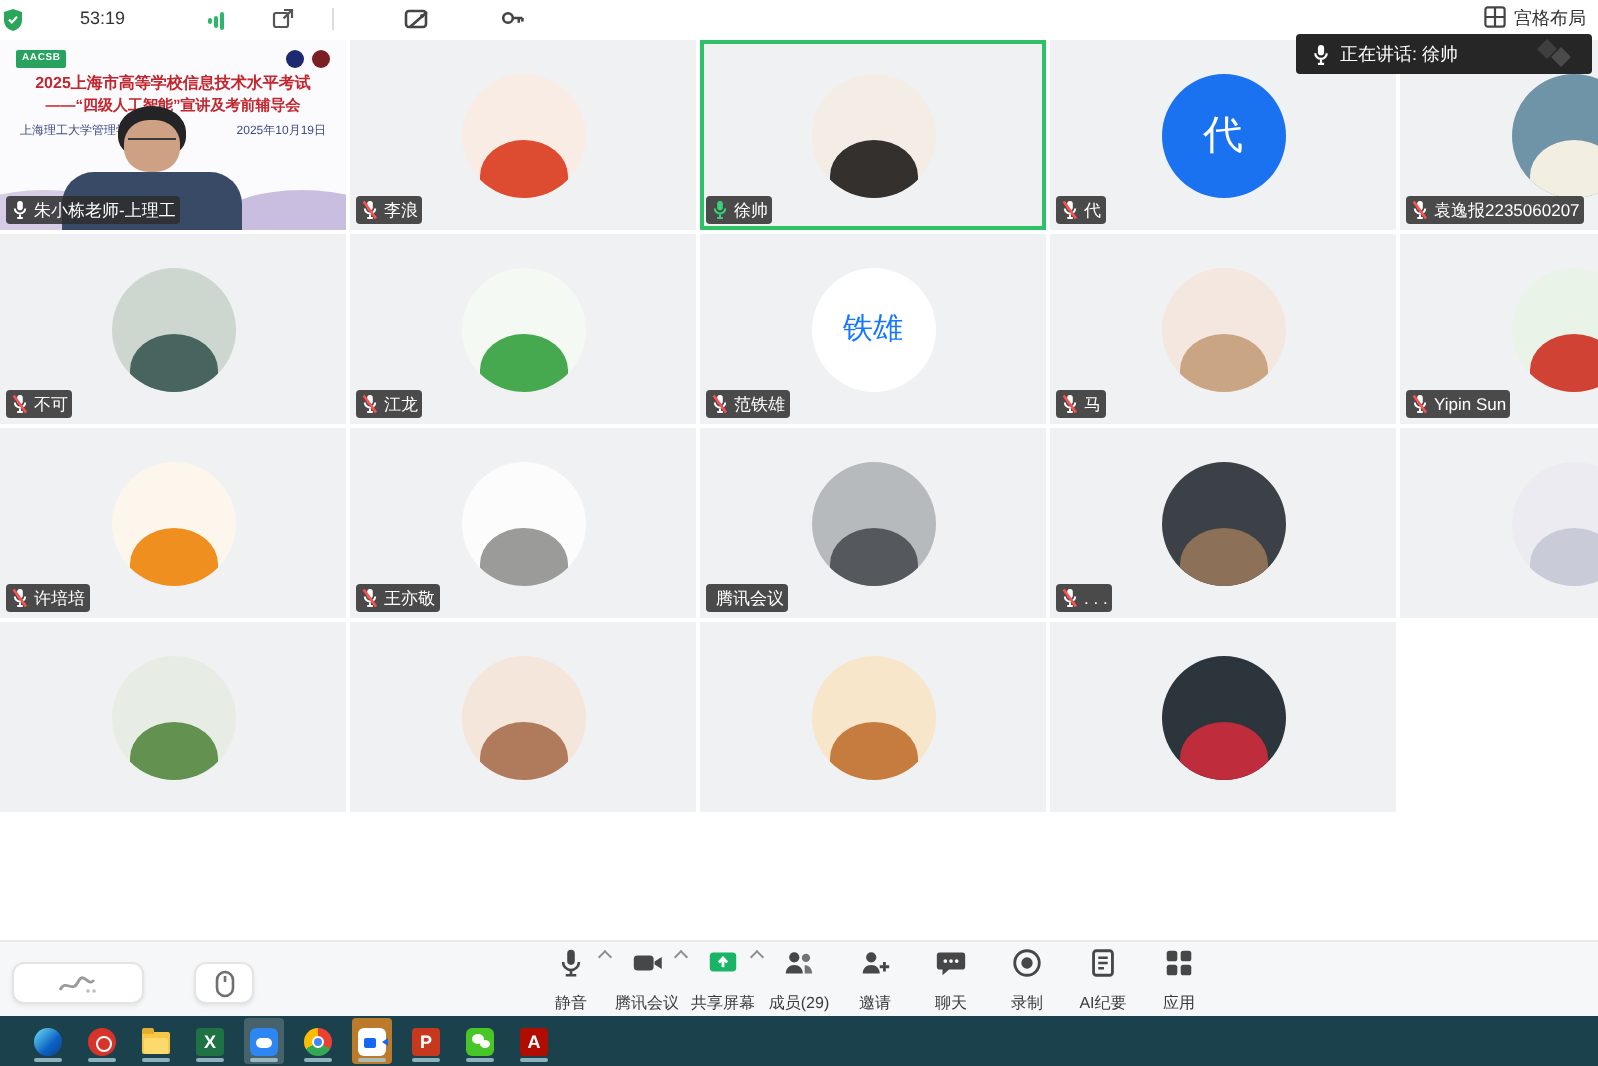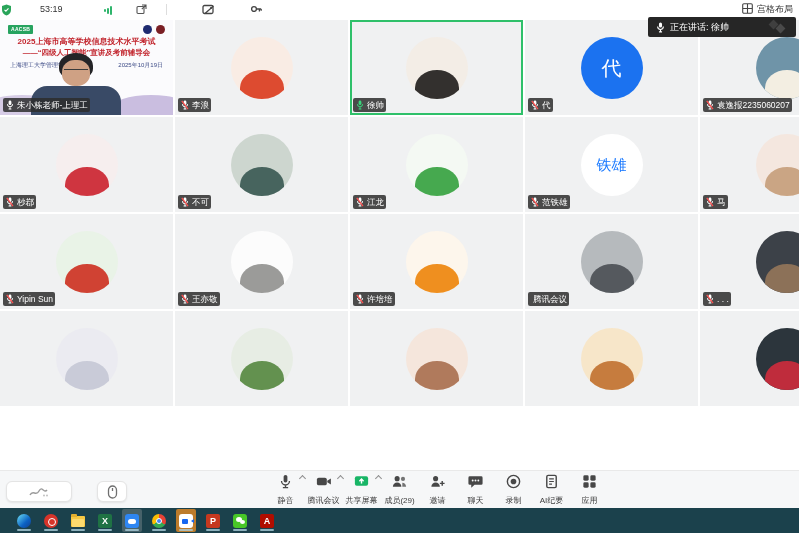--- a/index.html
+++ b/index.html
@@ -281,36 +281,20 @@
               <rect x="2.6" y="0.5" width="2.8" height="4.6" rx="1.4" fill="#fff"></rect>
               <path d="M1.4 4.2a2.6 2.6 0 0 0 5.2 0" fill="none" stroke="#fff" stroke-width="1"></path>
               <path d="M4 7.2V9M2.6 9h2.8" stroke="#fff" stroke-width="1"></path>
               <path d="M0.8 0.8L7 9.2" stroke="#ff5050" stroke-width="1.3"></path>
             </svg>
           </span>
           <span>袁逸报2235060207</span>
         </div>
       </div>
       <div class="tile">
-        <div class="avatar" style="background: rgb(246, 238, 238);">
-          <i class="blob" style="background: rgb(207, 53, 64);"></i>
-        </div>
-        <div class="name-label">
-          <span class="micwrap">
-            <svg width="8" height="10" viewBox="0 0 8 10">
-              <rect x="2.6" y="0.5" width="2.8" height="4.6" rx="1.4" fill="#fff"></rect>
-              <path d="M1.4 4.2a2.6 2.6 0 0 0 5.2 0" fill="none" stroke="#fff" stroke-width="1"></path>
-              <path d="M4 7.2V9M2.6 9h2.8" stroke="#fff" stroke-width="1"></path>
-              <path d="M0.8 0.8L7 9.2" stroke="#ff5050" stroke-width="1.3"></path>
-            </svg>
-          </span>
-          <span>杪鄀</span>
-        </div>
-      </div>
-      <div class="tile">
         <div class="avatar" style="background: rgb(205, 214, 207);">
           <i class="blob" style="background: rgb(71, 100, 94);"></i>
         </div>
         <div class="name-label">
           <span class="micwrap">
             <svg width="8" height="10" viewBox="0 0 8 10">
               <rect x="2.6" y="0.5" width="2.8" height="4.6" rx="1.4" fill="#fff"></rect>
               <path d="M1.4 4.2a2.6 2.6 0 0 0 5.2 0" fill="none" stroke="#fff" stroke-width="1"></path>
               <path d="M4 7.2V9M2.6 9h2.8" stroke="#fff" stroke-width="1"></path>
               <path d="M0.8 0.8L7 9.2" stroke="#ff5050" stroke-width="1.3"></path>
@@ -377,49 +361,49 @@
               <rect x="2.6" y="0.5" width="2.8" height="4.6" rx="1.4" fill="#fff"></rect>
               <path d="M1.4 4.2a2.6 2.6 0 0 0 5.2 0" fill="none" stroke="#fff" stroke-width="1"></path>
               <path d="M4 7.2V9M2.6 9h2.8" stroke="#fff" stroke-width="1"></path>
               <path d="M0.8 0.8L7 9.2" stroke="#ff5050" stroke-width="1.3"></path>
             </svg>
           </span>
           <span>Yipin Sun</span>
         </div>
       </div>
       <div class="tile">
+        <div class="avatar" style="background: rgb(253, 246, 236);">
+          <i class="blob" style="background: rgb(239, 143, 31);"></i>
+        </div>
+        <div class="name-label">
+          <span class="micwrap">
+            <svg width="8" height="10" viewBox="0 0 8 10">
+              <rect x="2.6" y="0.5" width="2.8" height="4.6" rx="1.4" fill="#fff"></rect>
+              <path d="M1.4 4.2a2.6 2.6 0 0 0 5.2 0" fill="none" stroke="#fff" stroke-width="1"></path>
+              <path d="M4 7.2V9M2.6 9h2.8" stroke="#fff" stroke-width="1"></path>
+              <path d="M0.8 0.8L7 9.2" stroke="#ff5050" stroke-width="1.3"></path>
+            </svg>
+          </span>
+          <span>许培培</span>
+        </div>
+      </div>
+      <div class="tile">
         <div class="avatar" style="background: rgb(252, 252, 252);">
           <i class="blob" style="background: rgb(155, 155, 153);"></i>
         </div>
         <div class="name-label">
           <span class="micwrap">
             <svg width="8" height="10" viewBox="0 0 8 10">
               <rect x="2.6" y="0.5" width="2.8" height="4.6" rx="1.4" fill="#fff"></rect>
               <path d="M1.4 4.2a2.6 2.6 0 0 0 5.2 0" fill="none" stroke="#fff" stroke-width="1"></path>
               <path d="M4 7.2V9M2.6 9h2.8" stroke="#fff" stroke-width="1"></path>
               <path d="M0.8 0.8L7 9.2" stroke="#ff5050" stroke-width="1.3"></path>
             </svg>
           </span>
           <span>王亦敬</span>
-        </div>
-      </div>
-      <div class="tile">
-        <div class="avatar" style="background: rgb(253, 246, 236);">
-          <i class="blob" style="background: rgb(239, 143, 31);"></i>
-        </div>
-        <div class="name-label">
-          <span class="micwrap">
-            <svg width="8" height="10" viewBox="0 0 8 10">
-              <rect x="2.6" y="0.5" width="2.8" height="4.6" rx="1.4" fill="#fff"></rect>
-              <path d="M1.4 4.2a2.6 2.6 0 0 0 5.2 0" fill="none" stroke="#fff" stroke-width="1"></path>
-              <path d="M4 7.2V9M2.6 9h2.8" stroke="#fff" stroke-width="1"></path>
-              <path d="M0.8 0.8L7 9.2" stroke="#ff5050" stroke-width="1.3"></path>
-            </svg>
-          </span>
-          <span>许培培</span>
         </div>
       </div>
       <div class="tile">
         <div class="avatar" style="background: rgb(182, 186, 189);">
           <i class="blob" style="background: rgb(85, 89, 94);"></i>
         </div>
         <div class="name-label nomic">
           <span>腾讯会议</span>
         </div>
       </div>

